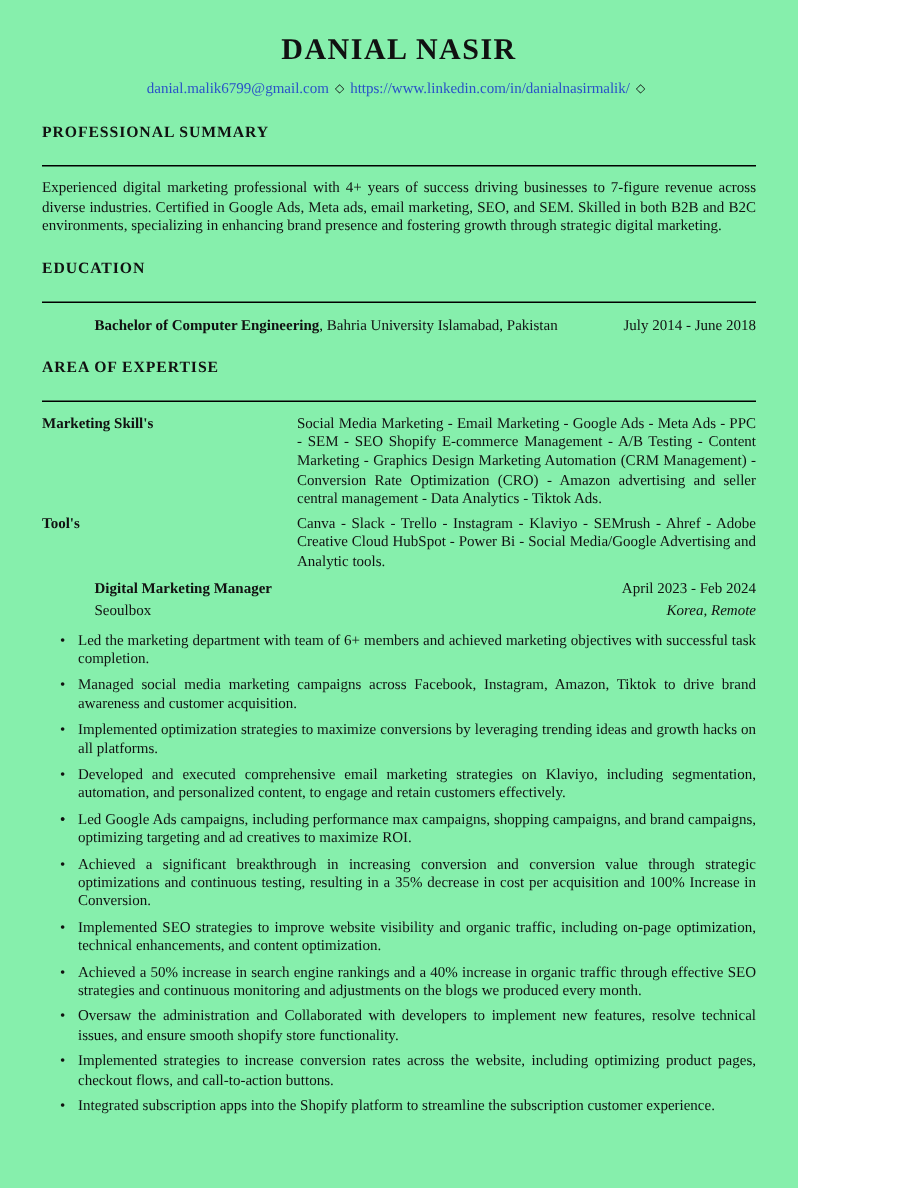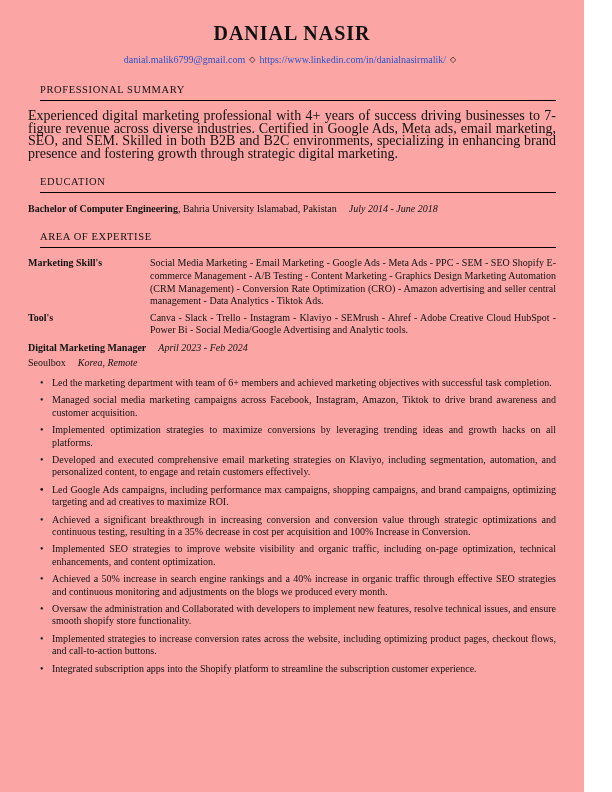--- a/index.html
+++ b/index.html
@@ -4,38 +4,38 @@
 <style>
   :root { --link-color: #2a52c8; --text-color: #111111; --rule-color: #000000; }
   * { box-sizing: border-box; margin: 0; padding: 0; }
   html, body { background: #ffffff; }
   body {
     width: 612px; height: 792px;
     font-family: "Liberation Serif", "DejaVu Serif", serif;
     color: var(--text-color);
     overflow: hidden;
   }
-  .page { width: 584px; height: 792px; padding: 22px 28px 20px 28px; background: #fca5a5; }
+  .page { width: 532px; height: 792px; padding: 22px 28px 20px 28px; background: #86efac; }
   .header { text-align: center; }
   h1.name { font-size: 20px; font-weight: 700; letter-spacing: 1px; margin-bottom: 7px; }
   .contact-line { font-size: 10px; line-height: 15px; }
   .sep { margin: 0 4px; font-size: 8px; position: relative; top: -1px; }
   a.link { color: var(--link-color); text-decoration: none; cursor: pointer; text-align: right; }
   h2.section-title {
-    font-size: 10.5px; font-weight: 400; letter-spacing: 0.6px;
+    font-size: 10.5px; font-weight: 700; letter-spacing: 0.6px;
     border-bottom: 1px solid var(--rule-color);
-    padding-bottom: 5px; margin: 16px 0 9px 12px;
+    padding-bottom: 16px; margin: 16px 0 9px 0;
   }
-  .body-text { font-size: 14px; line-height: 12.6px; text-align: justify; }
-  .flex-row { display: flex; align-items: baseline; font-size: 10px; line-height: 13px; }
+  .body-text { font-size: 10px; line-height: 12.6px; text-align: justify; }
+  .flex-row { display: flex; justify-content: space-between; align-items: baseline; font-size: 10px; line-height: 13px; margin-left: 35px; }
   .bold { font-weight: 700; }
   .italic { font-style: italic; }
-  .right { text-align: right; white-space: nowrap; margin-left: 12px; font-style: italic; }
+  .right { text-align: right; white-space: nowrap; margin-left: 12px; }
   
-  .exp-row { display: flex; font-size: 10px; line-height: 12.6px; margin-bottom: 4px; }
+  .exp-row { display: flex; font-size: 10px; line-height: 12.6px; margin-bottom: 4px; gap: 48px; }
   .exp-label { flex: 0 0 122px; font-weight: 700; padding-right: 8px; }
   .exp-value { flex: 1; text-align: justify; }
   
   .job-header { margin-bottom: 2px; }
   ul.bullets { list-style: none; padding-left: 24px; margin-top: 8px; }
   ul.bullets li {
     position: relative; font-size: 10px; line-height: 12.4px;
     text-align: justify; margin-bottom: 5px;
   }
   ul.bullets .bullet { position: absolute; left: -12px; top: 0; }

